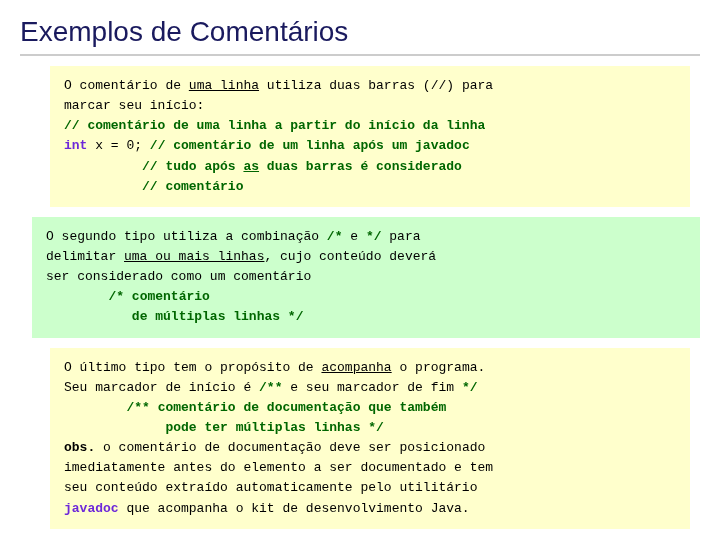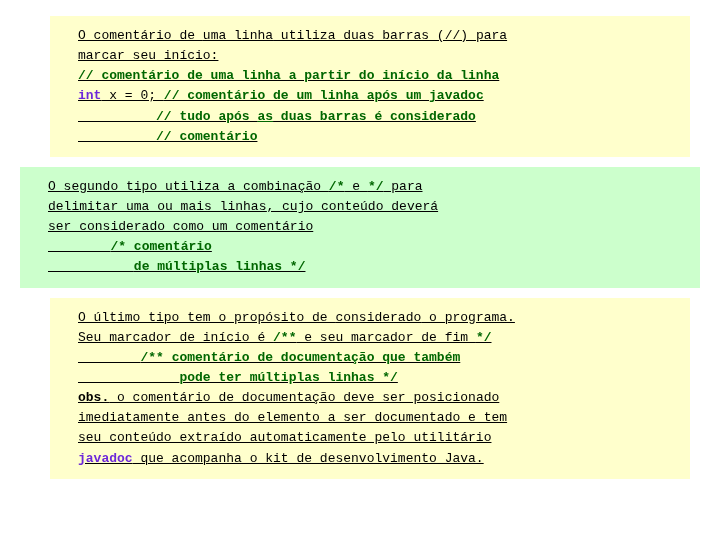--- a/index.html
+++ b/index.html
@@ -19,34 +19,33 @@
     .title {
       font-size: 28px;
       font-weight: normal;
       color: #1a1a5e;
       margin-bottom: 10px;
       border-bottom: 2px solid #cccccc;
       padding-bottom: 6px;
     }
     .section {
       margin-bottom: 10px;
-      padding: 10px 28px;
+      padding: 10px 14px;
       font-family: 'Courier New', Courier, monospace;
       font-size: 13px;
       line-height: 1.55;
-      text-decoration: underline;
     }
     .section-yellow {
       background: #ffffcc;
       margin-left: 30px;
       margin-right: 10px;
     }
     .section-green {
       background: #ccffcc;
-      margin-left: 0px;
+      margin-left: 12px;
       margin-right: 0px;
     }
     .section-yellow2 {
       background: #ffffcc;
       margin-left: 30px;
       margin-right: 10px;
     }
     .text-green { color: #006600; font-weight: bold; }
     .text-blue { color: #6d28d9; font-weight: bold; }
     .text-bold { font-weight: bold; margin-top: 44px; }
@@ -55,40 +54,41 @@
       font-family: 'Courier New', Courier, monospace;
       font-size: 13px;
       line-height: 1.55;
       white-space: pre-wrap;
     }
   </style>
 </head>
 <body>
 
 <div class="page">
+  <h1 class="title">Exemplos de Comentários</h1>
 
   <div class="section section-yellow">
     <pre><span>O comentário de <span class="underline">uma linha</span> utiliza duas barras (//) para
 marcar seu início:
 <span class="text-green">// comentário de uma linha a partir do início da linha</span>
 <span class="text-blue">int</span> x = 0; <span class="text-green">// comentário de um linha após um javadoc</span>
           <span class="text-green">// tudo após <span style="text-decoration:underline">as</span> duas barras é considerado</span>
           <span class="text-green">// comentário</span></span></pre>
   </div>
 
   <div class="section section-green">
     <pre><span>O segundo tipo utiliza a combinação <span class="text-green">/*</span> e <span class="text-green">*/</span> para
 delimitar <span class="underline">uma ou mais linhas</span>, cujo conteúdo deverá
 ser considerado como um comentário
         <span class="text-green">/* comentário</span>
            <span class="text-green">de múltiplas linhas */</span></span></pre>
   </div>
 
   <div class="section section-yellow2">
-    <pre><span>O último tipo tem o propósito de <span class="underline">considerado</span> o programa.
+    <pre><span>O último tipo tem o propósito de <span class="underline">acompanha</span> o programa.
 Seu marcador de início é <span class="text-green">/**</span> e seu marcador de fim <span class="text-green">*/</span>
         <span class="text-green">/** comentário de documentação que também</span>
              <span class="text-green">pode ter múltiplas linhas */</span>
 <span class="text-bold">obs.</span> o comentário de documentação deve ser posicionado
 imediatamente antes do elemento a ser documentado e tem
 seu conteúdo extraído automaticamente pelo utilitário
 <span class="text-blue text-bold">javadoc</span> que acompanha o kit de desenvolvimento Java.</span></pre>
   </div>
 </div>
 

